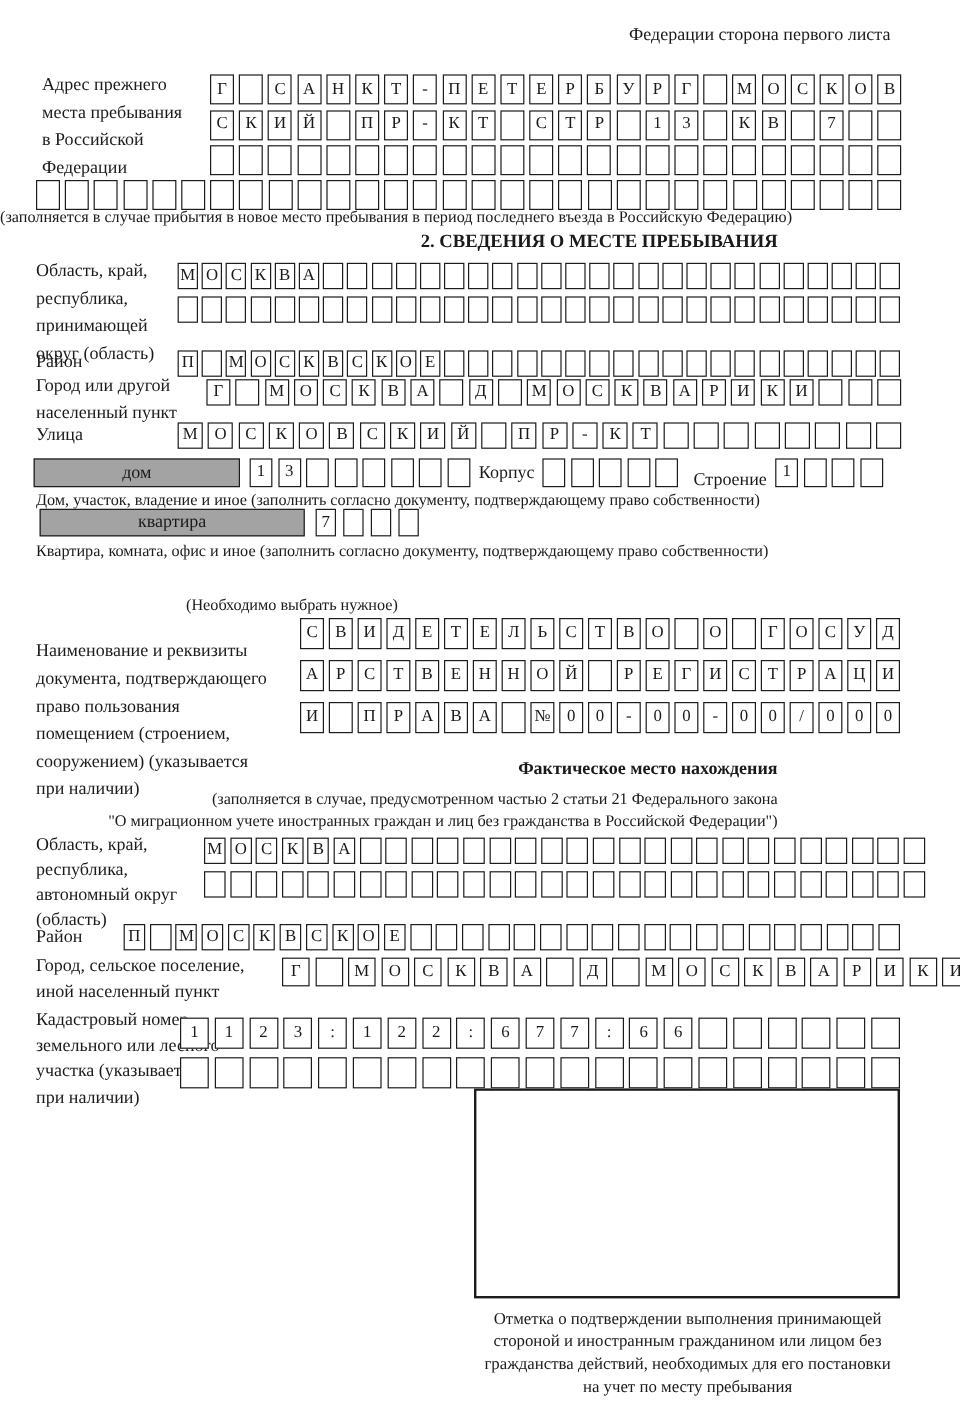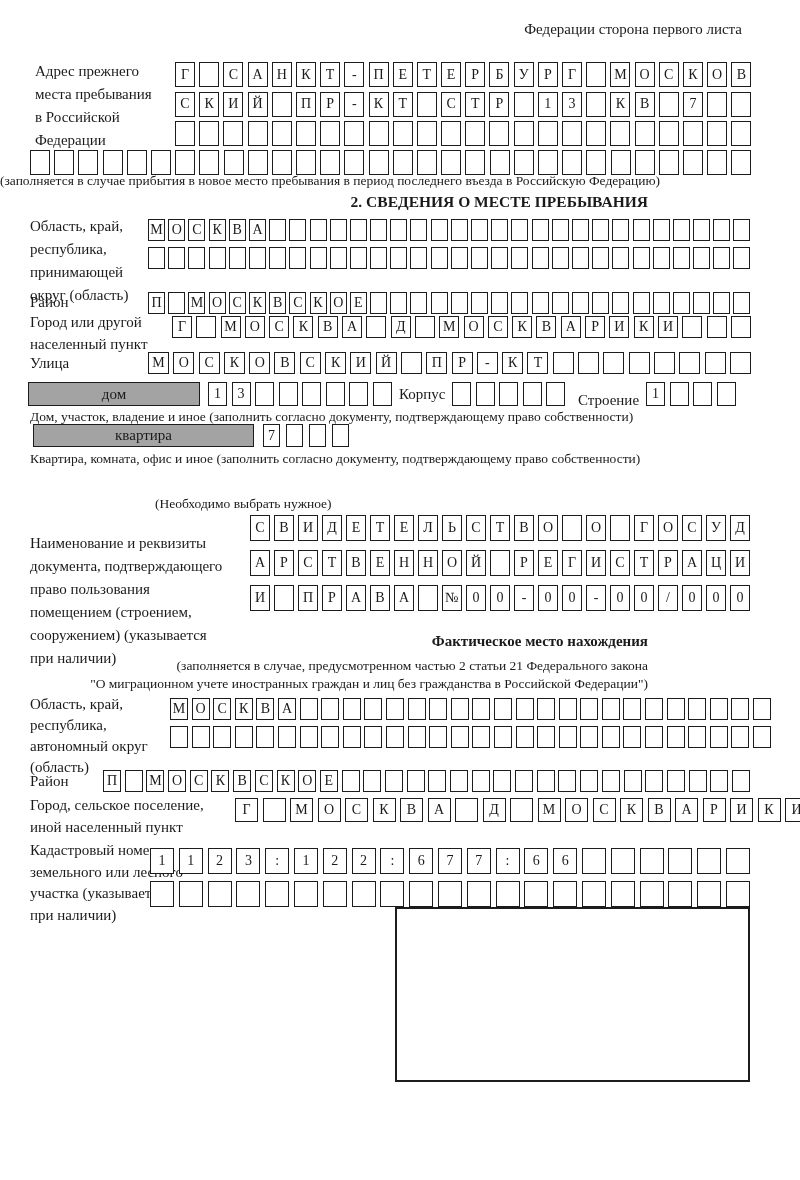--- a/index.html
+++ b/index.html
@@ -637,14 +637,20 @@
         <span class="cell"></span>
         <span class="cell"></span>
         <span class="cell"></span>
         <span class="cell"></span>
         <span class="cell"></span>
         <span class="cell"></span>
       </div>
   </div>
 
   <div class="abs stamp" style="left:395px;top:907px;width:355px;height:175px;"></div>
+  <div class="abs stampnote" style="left:368px;top:1090px;width:410px;">
+    <div>Отметка о подтверждении выполнения принимающей</div>
+    <div>стороной и иностранным гражданином или лицом без</div>
+    <div>гражданства действий, необходимых для его постановки</div>
+    <div>на учет по месту пребывания</div>
+  </div>
 
 </div>
 
 </body></html>

